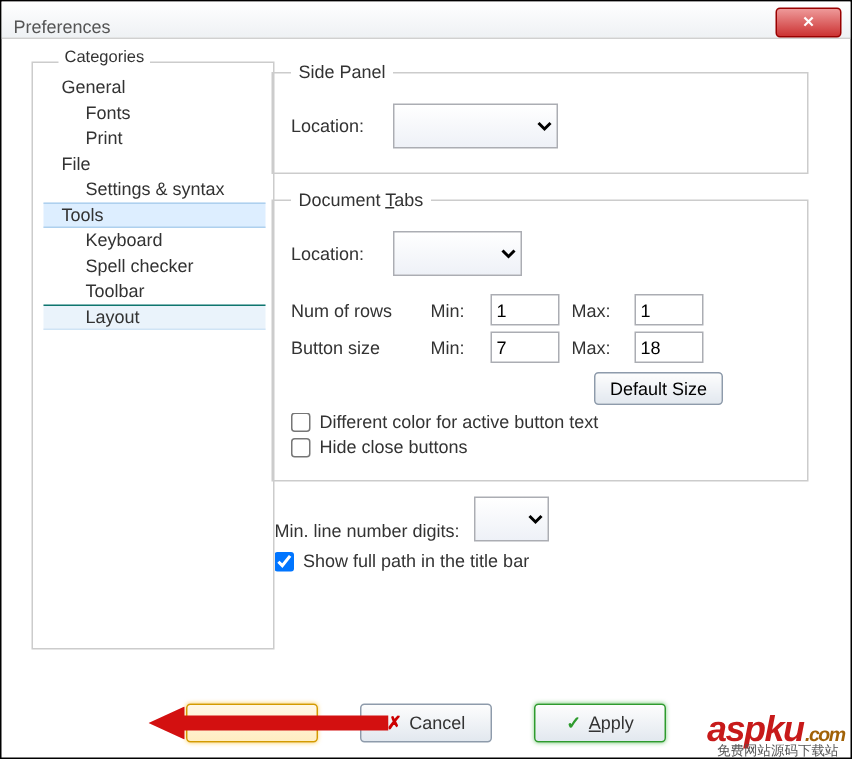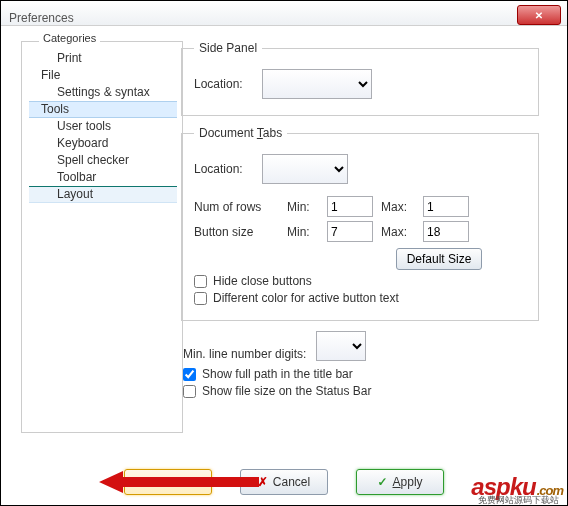--- a/index.html
+++ b/index.html
@@ -173,25 +173,26 @@
   <span class="titlebar-text">Preferences</span>
   <div class="close-btn">
     <span>✕</span>
   </div>
 </div>
 
 <div class="content">
   <div class="cat-legend">Categories</div>
   <div class="cat-box"></div>
   <div class="tree" id="tree">
+      <div class="tree-item">General</div>
+      <div class="tree-item tree-child">Fonts</div>
       <div class="tree-item tree-child">Print</div>
       <div class="tree-item">File</div>
       <div class="tree-item tree-child">Settings &amp; syntax</div>
       <div class="tree-item selparent">Tools</div>
-      <div class="tree-item tree-child">User tools</div>
       <div class="tree-item tree-child">Keyboard</div>
       <div class="tree-item tree-child">Spell checker</div>
       <div class="tree-item tree-child">Toolbar</div>
       <div class="tree-item tree-child selchild">Layout</div>
     </div>
 
   <div class="panel">
 
     <fieldset>
       <legend>Side Panel</legend>
@@ -226,43 +227,39 @@
         <input class="txt" value="7" style="">
         <span class="maxlbl">Max:</span>
         <input class="txt" value="18" style="">
       </div>
       <div class="row" style="justify-content:center;margin-top:6px">
         <span style="width:150px"></span>
         <button class="btn">Default Size</button>
       </div>
       <div class="chkrow">
         <input type="checkbox" style="">
-        <span>Hide close buttons</span>
+        <span>Different color for active button text</span>
       </div>
       <div class="chkrow">
         <input type="checkbox" style="">
-        <span>Different color for active button text</span>
+        <span>Hide close buttons</span>
       </div>
     </fieldset>
 
     <div class="lower">
       <div class="rowx">
         <span>Min. line number digits:</span>
         <select class="combo" style="width:50px">
           <option>1</option>
         </select>
       </div>
       <div class="chkrow">
         <input type="checkbox" checked="" style="">
         <span>Show full path in the title bar</span>
       </div>
-      <div class="chkrow">
-        <input type="checkbox" style="">
-        <span>Show file size on the Status Bar</span>
-      </div>
     </div>
 
   </div>
 </div>
 
 <div class="buttons-row">
   <div class="dlg-btn ok-btn">
     <span style="color:#e07800;font-weight:bold">✓</span>
     <span>OK</span>
   </div>

